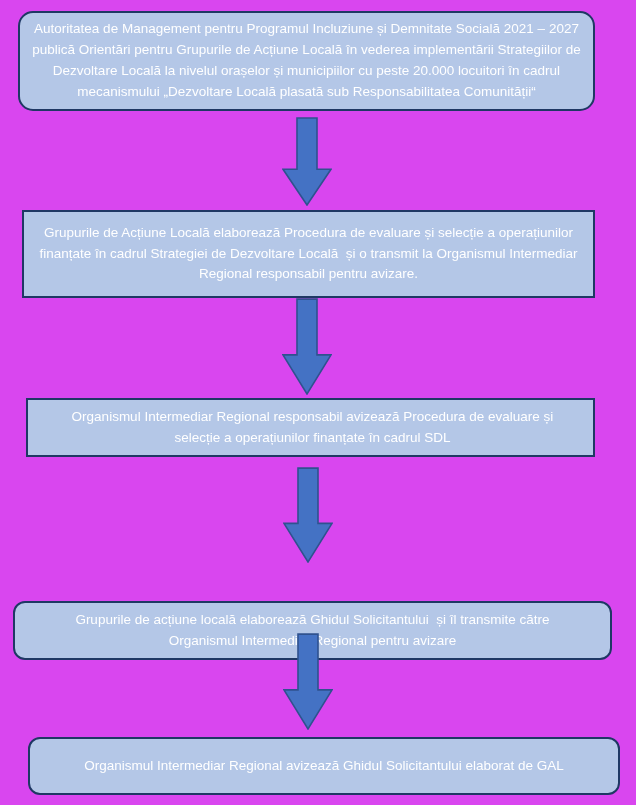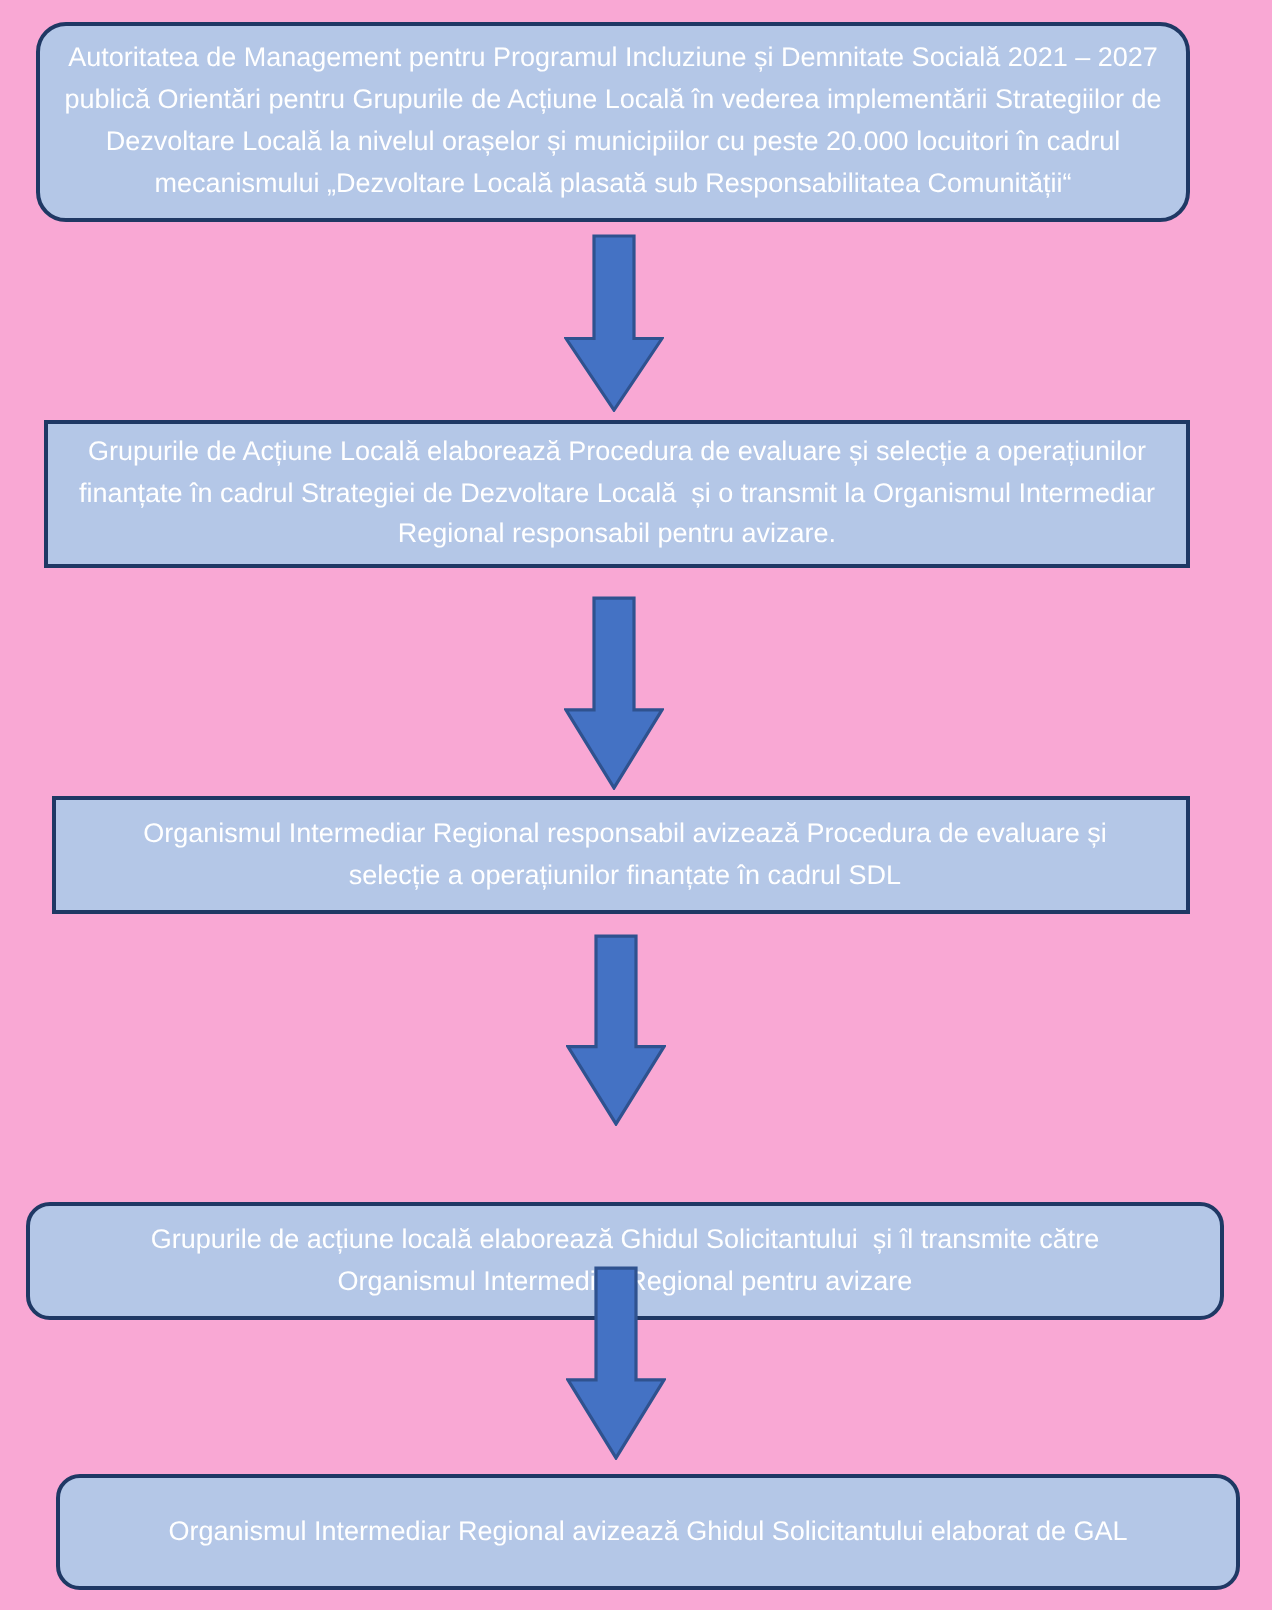--- a/index.html
+++ b/index.html
@@ -1,37 +1,37 @@
 <!DOCTYPE html>
 <html><head>
 <meta charset="utf-8">
 <style>
   html, body { margin: 0; padding: 0; background: #ffffff; }
   .canvas {
     position: relative;
     width: 636px;
     height: 805px;
-    background: #f9a8d4;
+    background: #d946ef;
     font-family: "Liberation Sans", sans-serif;
     overflow: hidden;
   }
   .flow-box {
     position: absolute;
     box-sizing: border-box;
     display: flex;
     align-items: center;
     justify-content: center;
     text-align: center;
     color: #ffffff;
     font-size: 13.5px;
     line-height: 1.55;
     white-space: pre-wrap;
   }
   .b1 { left: 18px;  top: 11px;  width: 577px; height: 100px; border-radius: 15px; padding: 4px 10px; }
-  .b2 { left: 22px;  top: 210px; width: 573px; height: 74px;  border-radius: 0;    padding: 4px 10px; }
+  .b2 { left: 22px;  top: 210px; width: 573px; height: 88px;  border-radius: 0;    padding: 4px 10px; }
   .b3 { left: 26px;  top: 398px; width: 569px; height: 59px;  border-radius: 0;    padding: 4px 16px; }
   .b4 { left: 13px;  top: 568px; width: 599px; height: 59px;  border-radius: 12px; padding: 4px 24px; }
   .b5 { left: 28px;  top: 737px; width: 592px; height: 58px;  border-radius: 12px; padding: 20px 10px; }
   .arrow { position: absolute; display: block; }
   .a1 { left: 282px; top: 117px; width: 50px; height: 89px; }
   .a2 { left: 282px; top: 298px; width: 50px; height: 97px; }
   .a3 { left: 283px; top: 467px; width: 50px; height: 96px; }
   .a4 { left: 283px; top: 633px; width: 50px; height: 97px; }
 </style>
 </head>

